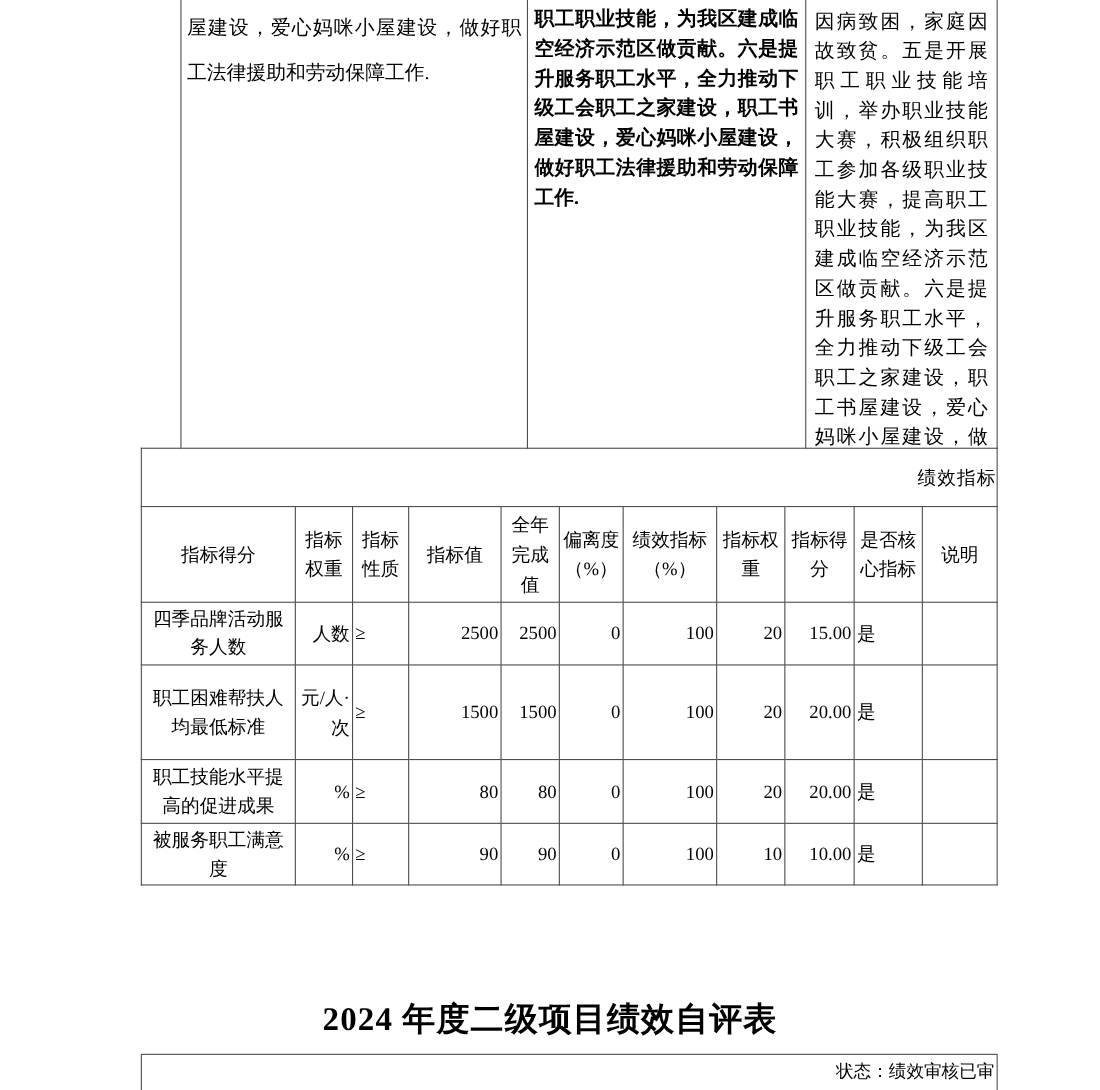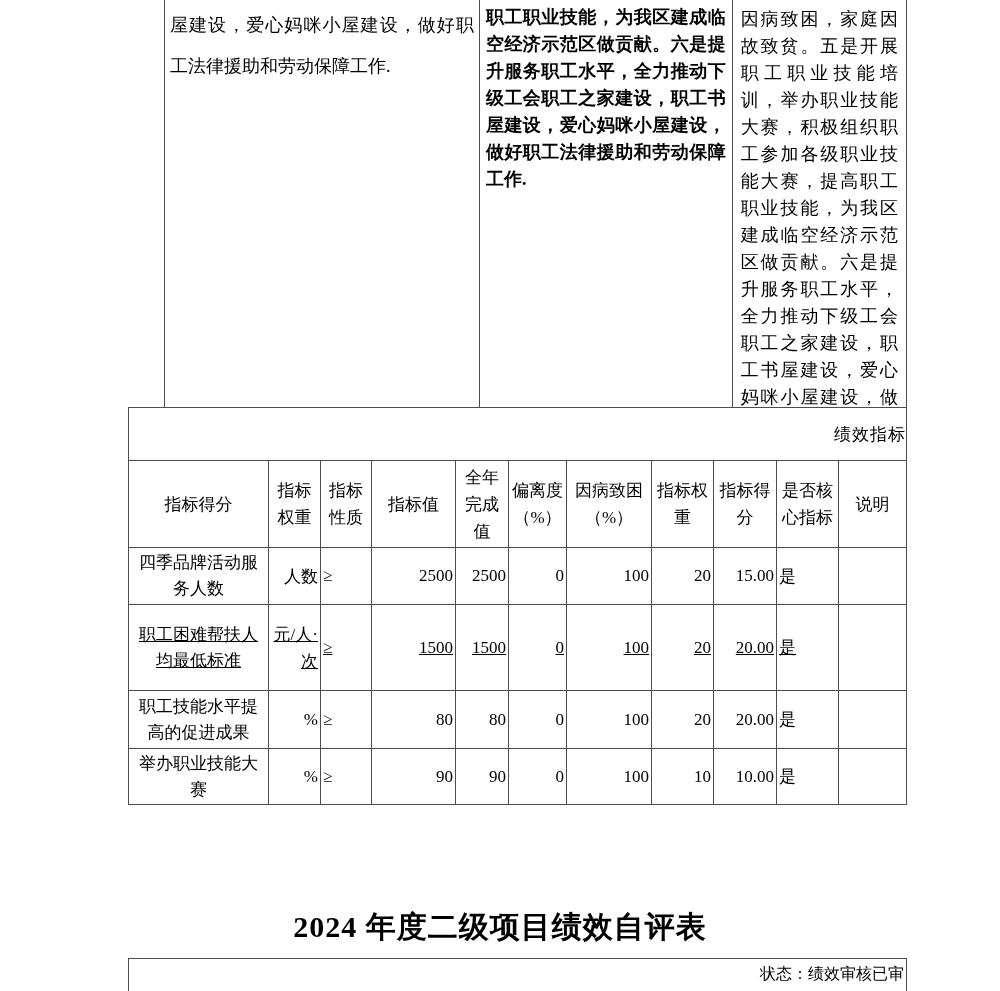--- a/index.html
+++ b/index.html
@@ -72,21 +72,21 @@
     font-size: 17px;
     padding: 1px 2px;
     vertical-align: middle;
     overflow: hidden;
     word-break: normal;
     line-break: strict;
   }
   table.ind-table thead tr { height: 87px; }
   table.ind-table th { text-align: center; line-height: 27px; padding: 1px 1px; }
   tr.r1 { height: 57px; }
-  tr.r2 { height: 86px; text-decoration: underline; }
+  tr.r2 { height: 86px; }
   tr.r3 { height: 56px; }
   tr.r4 { height: 58px; }
   tr.r5 { height: 56px; }
   td.nm  { text-align: center;  line-height: 26px; padding: 1px 2px 1px 3px; }
   td.unt { text-align: right;  line-height: 27px; padding: 1px 1px 1px 3px; }
   td.nat { text-align: left;  padding-left: 4px; }
   td.num { text-align: right; padding-right: 4px; }
   td.cor { text-align: left;  padding-left: 1px; }
 
   
@@ -144,21 +144,21 @@
         <col style="width:68px">
     </colgroup>
     <thead>
       <tr>
         <th>指标得分</th>
         <th>指标权重</th>
         <th>指标性质</th>
         <th>指标值</th>
         <th>全年完成值</th>
         <th>偏离度（%）</th>
-        <th>因病致困（%）</th>
+        <th>绩效指标（%）</th>
         <th>指标权重</th>
         <th>指标得分</th>
         <th>是否核心指标</th>
         <th>说明</th>
       </tr>
     </thead>
     <tbody>
       <tr class="r1">
         <td class="nm">四季品牌活动服务人数</td>
         <td class="unt">人数</td>
@@ -192,21 +192,21 @@
         <td class="num">80</td>
         <td class="num">80</td>
         <td class="num">0</td>
         <td class="num">100</td>
         <td class="num">20</td>
         <td class="num">20.00</td>
         <td class="cor">是</td>
         <td class="nte"></td>
       </tr>
       <tr class="r5">
-        <td class="nm">举办职业技能大赛</td>
+        <td class="nm">被服务职工满意度</td>
         <td class="unt">%</td>
         <td class="nat">≥</td>
         <td class="num">90</td>
         <td class="num">90</td>
         <td class="num">0</td>
         <td class="num">100</td>
         <td class="num">10</td>
         <td class="num">10.00</td>
         <td class="cor">是</td>
         <td class="nte"></td>

